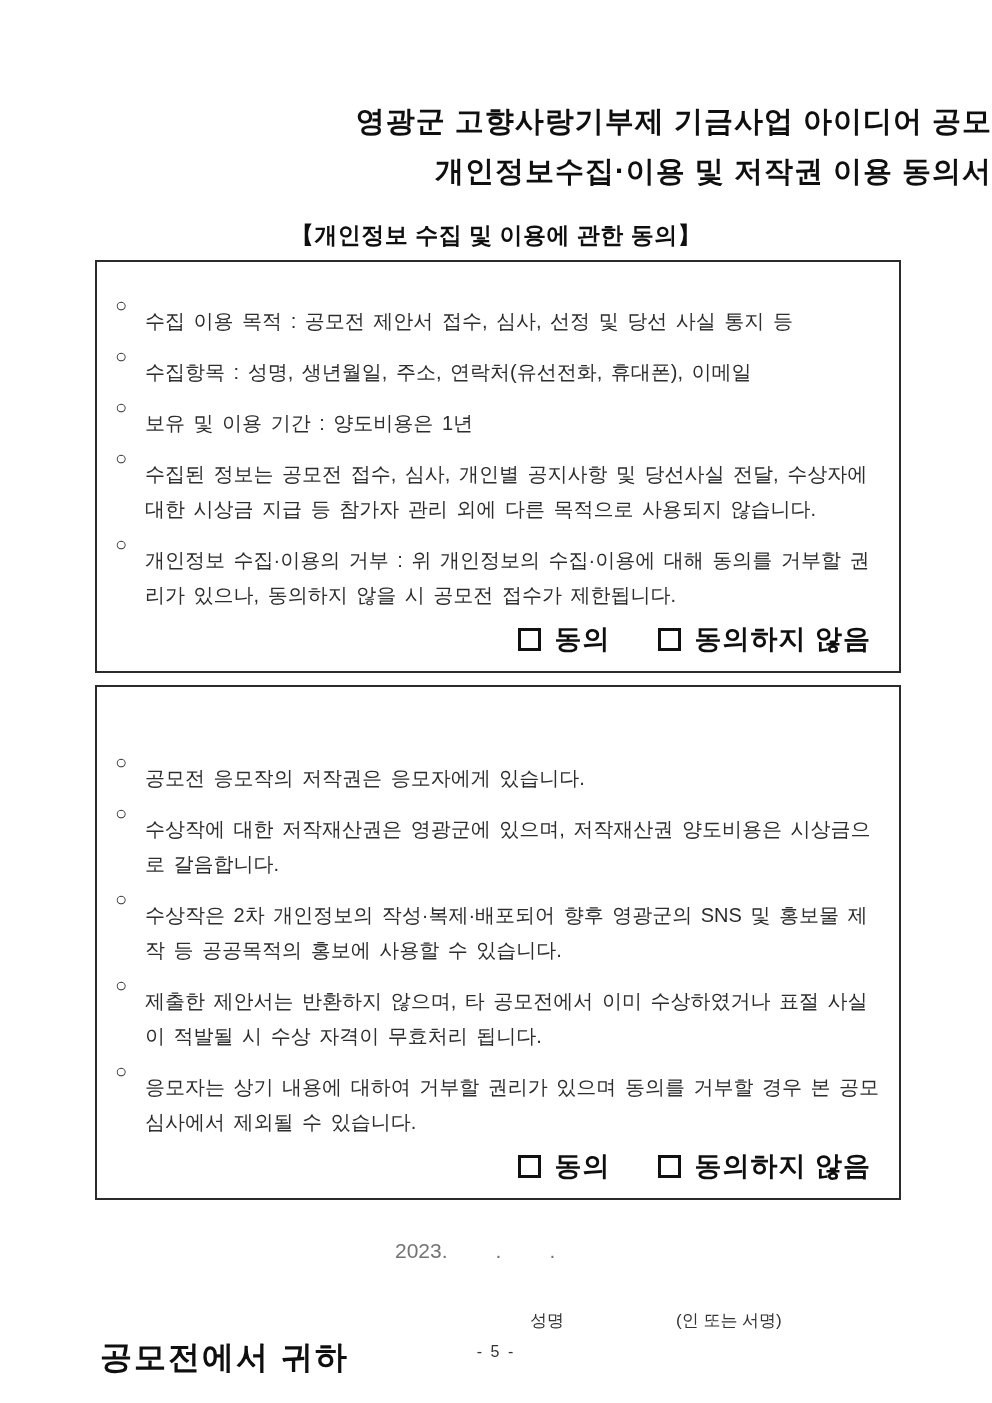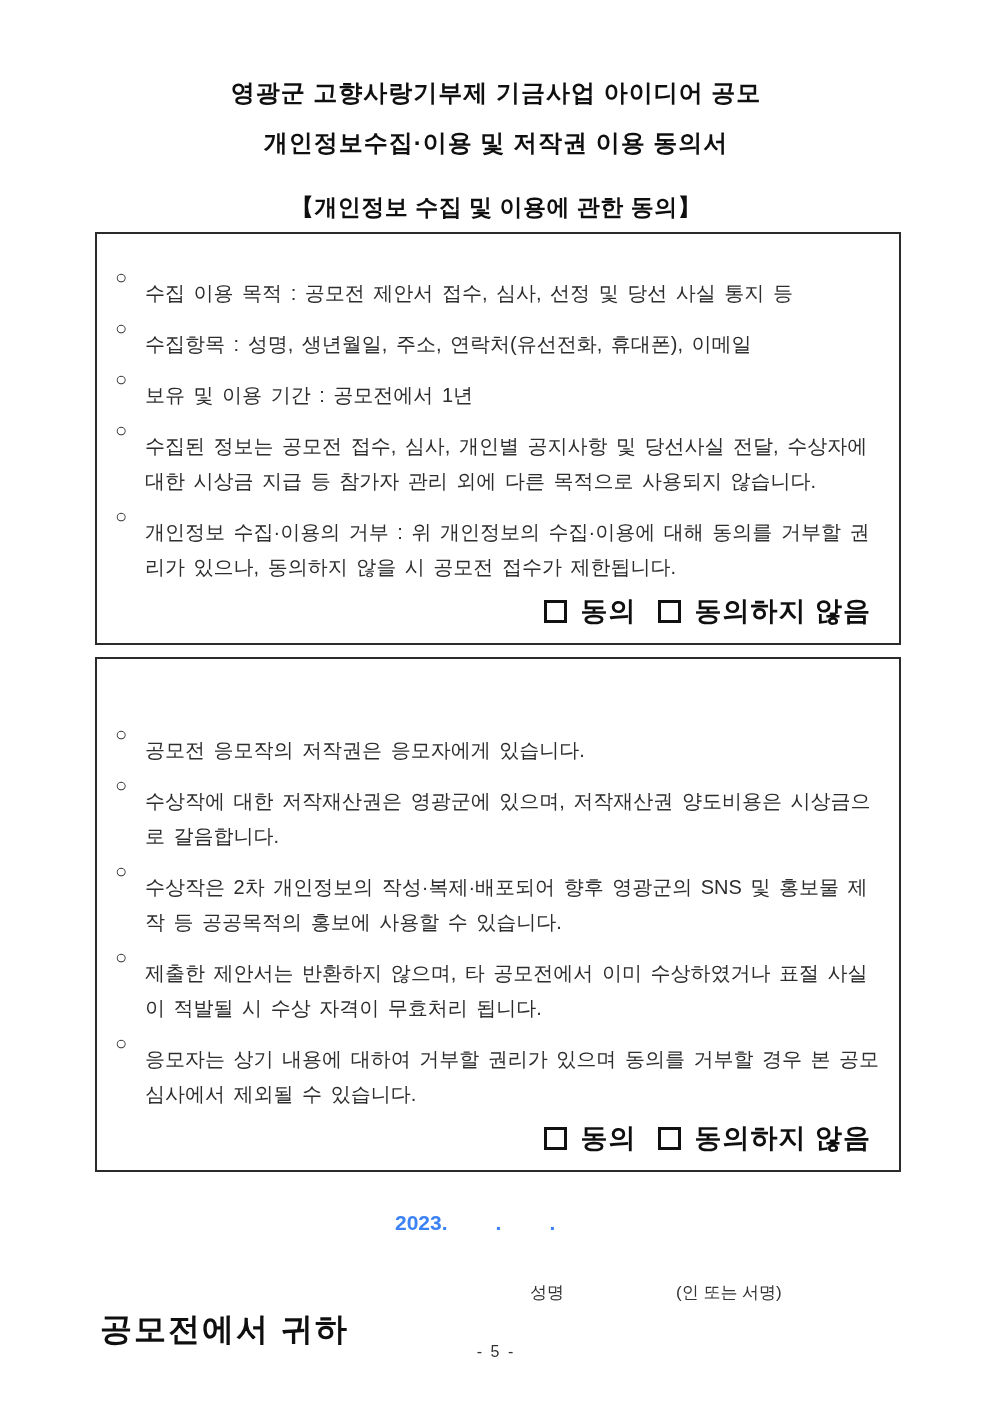--- a/index.html
+++ b/index.html
@@ -10,25 +10,25 @@
     color: #2d2d2d;
     position: relative;
     overflow: hidden;
   }
   .page {
     width: 992px; height: 1403px;
     position: relative;
     background: #ffffff;
   }
   .title-block {
-    padding-top: 68px;
-    text-align: center;
-    font-weight: bold;
-    color: #0f0f0f;
-    font-size: 24px;
+    padding-top: 96px;
+    text-align: right;
+    font-weight: bold;
+    color: #0f0f0f;
+    font-size: 29px;
     line-height: 50px;
     letter-spacing: 1px;
   }
   .section-heading {
     text-align: center;
     font-weight: bold;
     color: #0f0f0f;
     font-size: 23px;
     line-height: 26px;
     letter-spacing: 0.5px;
@@ -58,21 +58,21 @@
     margin-right: 8px;
     font-size: 20px;
     line-height: 35px;
     color: #2d2d2d;
   }
   .item-text { flex: 1 1 auto; margin-top: 16px; }
   .consent-row {
     display: flex;
     justify-content: flex-end;
     align-items: center;
-    gap: 22px;
+    gap: 48px;
     margin-top: 8px;
     padding-right: 12px;
     height: 36px;
   }
   .consent-option {
     display: flex;
     align-items: center;
     gap: 13px;
     cursor: pointer;
   }
@@ -87,23 +87,22 @@
     font-size: 27px;
     color: #0f0f0f;
     letter-spacing: 1px;
   }
   .date-row {
     margin-top: 38px;
     padding-left: 395px;
     display: flex;
     gap: 48px;
     font-size: 21px;
-    color: #3b82f6;
+    color: #737373;
     line-height: 26px;
-    font-weight: bold;
   }
   .signature-row {
     margin-top: 44px;
     padding-left: 530px;
     display: flex;
     gap: 112px;
     font-size: 17px;
     color: #333333;
     line-height: 26px;
     align-items: baseline;
@@ -144,21 +143,21 @@
     <div class="item">
       <span class="bullet">○</span>
       <span class="item-text">수집 이용 목적 : 공모전 제안서 접수, 심사, 선정 및 당선 사실 통지 등</span>
     </div>
     <div class="item">
       <span class="bullet">○</span>
       <span class="item-text">수집항목 : 성명, 생년월일, 주소, 연락처(유선전화, 휴대폰), 이메일</span>
     </div>
     <div class="item">
       <span class="bullet">○</span>
-      <span class="item-text">보유 및 이용 기간 : 공모전에서 1년</span>
+      <span class="item-text">보유 및 이용 기간 : 양도비용은 1년</span>
     </div>
     <div class="item">
       <span class="bullet">○</span>
       <span class="item-text">수집된 정보는 공모전 접수, 심사, 개인별 공지사항 및 당선사실 전달, 수상자에 대한 시상금 지급 등 참가자 관리 외에 다른 목적으로 사용되지 않습니다.</span>
     </div>
     <div class="item">
       <span class="bullet">○</span>
       <span class="item-text">개인정보 수집·이용의 거부 : 위 개인정보의 수집·이용에 대해 동의를 거부할 권리가 있으나, 동의하지 않을 시 공모전 접수가 제한됩니다.</span>
     </div>
     <div class="consent-row">

